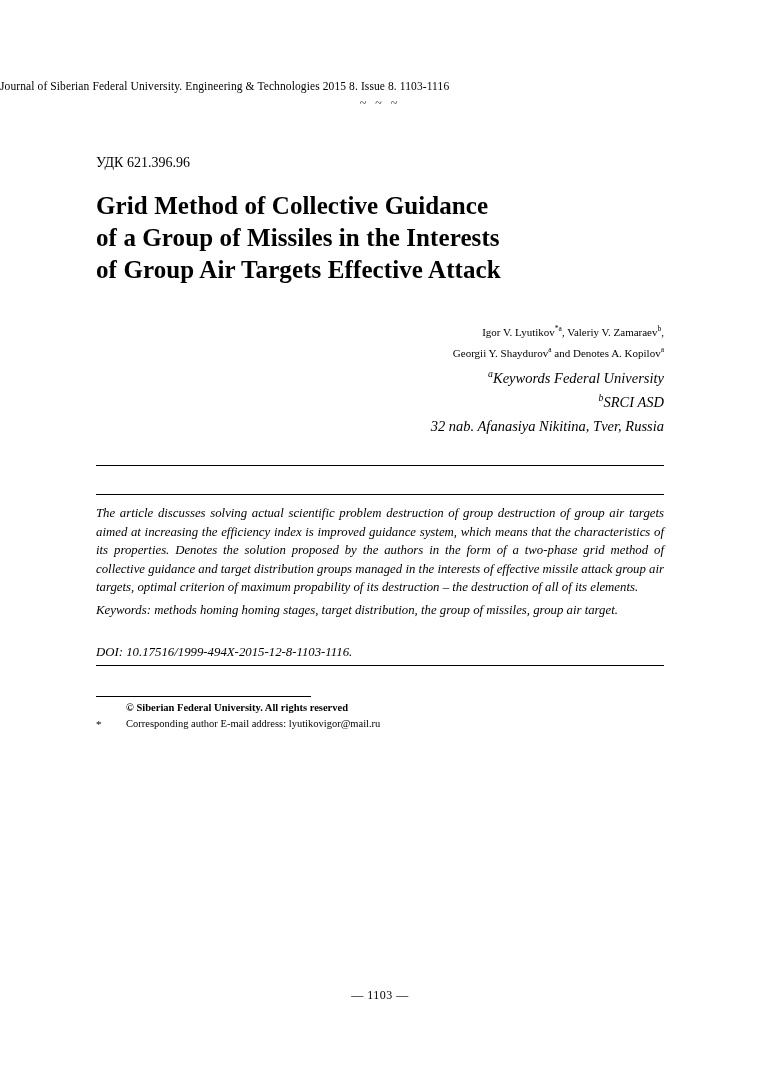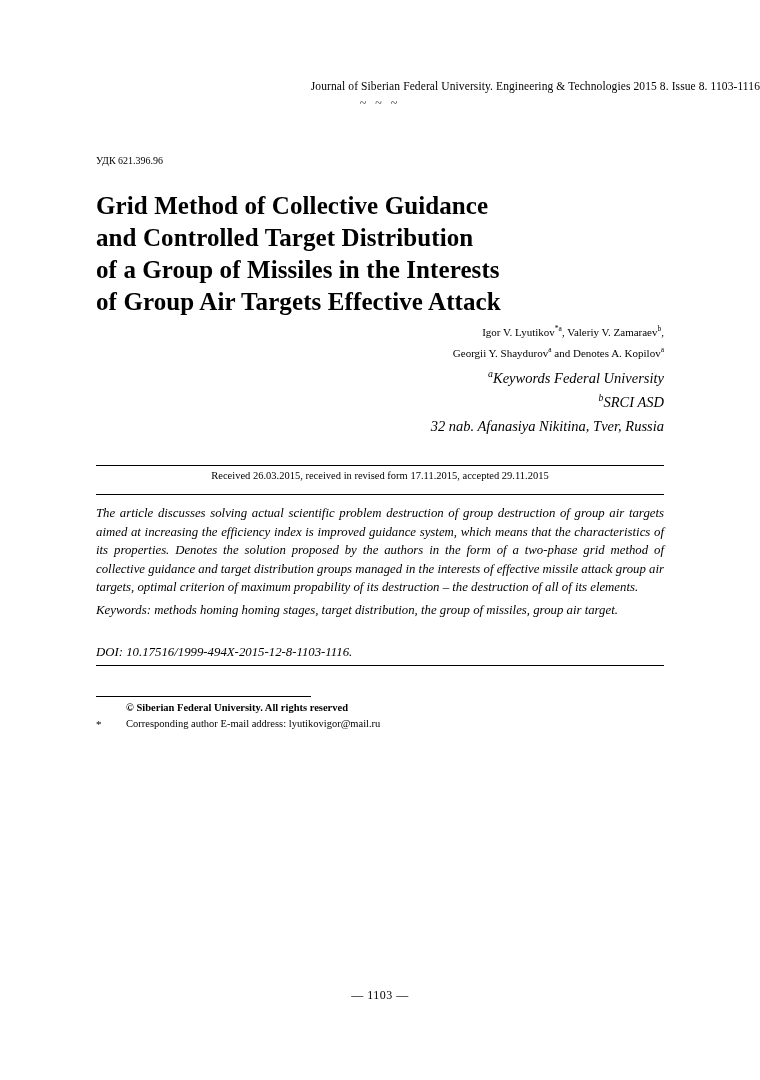--- a/index.html
+++ b/index.html
@@ -19,39 +19,39 @@
     position: absolute;
     left: 0; top: 0;
     width: 760px;
     height: 1080px;
   }
   .journal-line {
     position: absolute;
     left: 0;
     top: 80px;
     width: 760px;
-    text-align: right;
+    text-align: left;
     font-size: 11.5px;
     letter-spacing: 0.1px;
   }
   .tilde-row {
     position: absolute;
     left: 0;
     top: 96px;
     width: 760px;
     text-align: center;
     font-size: 12px;
     letter-spacing: 3px;
     color: #222;
   }
   .udk {
     position: absolute;
     left: 96px;
     top: 155px;
-    font-size: 10px;
+    font-size: 14px;
   }
   .title {
     position: absolute;
     left: 96px;
     top: 190px;
     width: 480px;
     font-size: 25px;
     font-weight: bold;
     line-height: 32px;
     letter-spacing: 0.1px;
@@ -175,38 +175,36 @@
 
 <div class="page">
 
   <div class="journal-line">Journal of Siberian Federal University. Engineering &amp; Technologies 2015 8. Issue 8. 1103-1116</div>
   <div class="tilde-row">~ ~ ~</div>
 
   <div class="udk">УДК 621.396.96</div>
 
   <div class="title">
     <div>Grid Method of Collective Guidance</div>
-    <div>and Controlled Target Distribution</div>
     <div>of a Group of Missiles in the Interests</div>
     <div>of Group Air Targets Effective Attack</div>
   </div>
 
   <div class="authors">
     <div><span>Igor V. Lyutikov</span><sup>*a</sup><span>, Valeriy V. Zamaraev</span><sup>b</sup><span>,</span></div>
     <div><span>Georgii Y. Shaydurov</span><sup>a</sup><span> and Denotes A. Kopilov</span><sup>a</sup></div>
   </div>
 
   <div class="affil">
     <div><sup>a</sup><span>Keywords Federal University</span></div>
     <div><sup>b</sup><span>SRCI ASD</span></div>
     <div>32 nab. Afanasiya Nikitina, Tver, Russia</div>
   </div>
 
   <div class="rule rule-top"></div>
-  <div class="received">Received 26.03.2015, received in revised form 17.11.2015, accepted 29.11.2015</div>
   <div class="rule rule-mid"></div>
 
   <div class="abstract">The article discusses solving actual scientific problem destruction of group destruction of group air targets aimed at increasing the efficiency index is improved guidance system, which means that the characteristics of its properties. Denotes the solution proposed by the authors in the form of a two-phase grid method of collective guidance and target distribution groups managed in the interests of effective missile attack group air targets, optimal criterion of maximum propability of its destruction – the destruction of all of its elements.</div>
   <div class="keywords">Keywords: methods homing homing stages, target distribution, the group of missiles, group air target.</div>
   <div class="doi">DOI: 10.17516/1999-494X-2015-12-8-1103-1116.</div>
 
   <div class="rule rule-bottom"></div>
 
   <div class="footnote-rule"></div>
   <div class="footnote">

